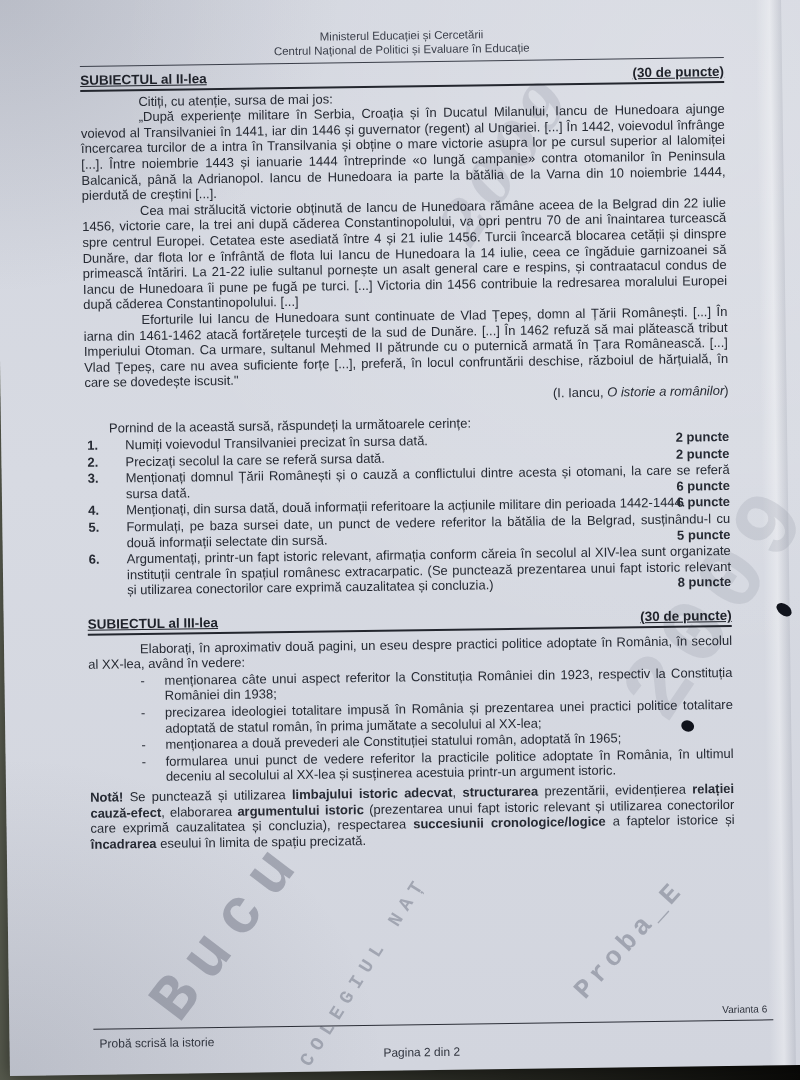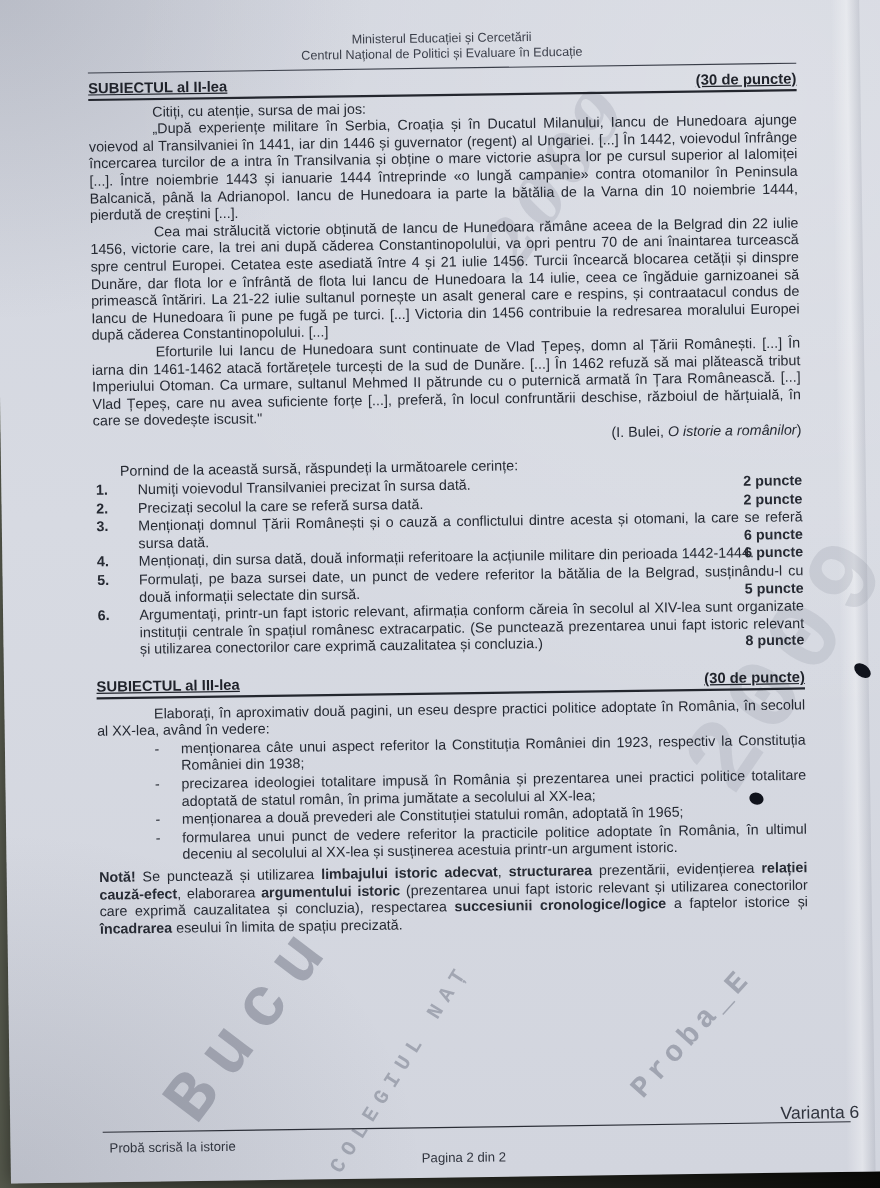--- a/index.html
+++ b/index.html
@@ -43,21 +43,21 @@
   .q-text.pad-last::after{content:"";display:inline-block;width:70px;}
   .subj3{margin-top:18px;}
   .essay-intro{margin-top:6px;text-indent:52px;}
   .bullet{position:relative;padding-left:76px;margin-top:1px;}
   .bullet .dash{position:absolute;left:52px;}
   .nota{margin-top:4px;}
   .nota b{font-weight:bold;}
   .footer-rule{position:absolute;left:84px;right:60px;top:1042px;border-top:1.5px solid #2b2e37;z-index:3;}
   .foot-left{position:absolute;left:90px;top:1050px;font-size:12px;color:#30343e;z-index:3;}
   .foot-center{position:absolute;left:0;right:0;top:1063px;text-align:center;font-size:12px;color:#30343e;z-index:3;}
-  .foot-right{position:absolute;right:52px;top:1026px;font-size:16px;color:#30343e;z-index:3;}
+  .foot-right{position:absolute;right:66px;top:1026px;font-size:10px;color:#30343e;z-index:3;}
   
   .wm{position:absolute;z-index:2;font-family:"Liberation Mono",monospace;font-weight:bold;
       color:rgba(116,121,136,0.52);white-space:nowrap;pointer-events:none;}
   .wm-bucu{left:128px;top:1006px;font-size:64px;letter-spacing:14px;
       transform:rotate(-52deg);transform-origin:0 0;}
   .wm-colegiul{left:286px;top:1075px;font-size:19px;letter-spacing:7px;
       color:rgba(120,125,140,0.55);transform:rotate(-57deg);transform-origin:0 0;}
   .wm-proba{left:560px;top:1005px;font-size:27px;letter-spacing:5px;
       color:rgba(118,123,138,0.55);transform:rotate(-47deg);transform-origin:0 0;}
   .wm-year{left:598px;top:702px;font-size:92px;letter-spacing:10px;
@@ -98,21 +98,21 @@
       <span class="subj-title">SUBIECTUL al II-lea</span>
       <span class="subj-pts">(30 de puncte)</span>
     </div>
 
     <div class="intro-line">Citiți, cu atenție, sursa de mai jos:</div>
 
     <p class="src">„După experiențe militare în Serbia, Croația și în Ducatul Milanului, Iancu de Hunedoara ajunge voievod al Transilvaniei în 1441, iar din 1446 și guvernator (regent) al Ungariei. [...] În 1442, voievodul înfrânge încercarea turcilor de a intra în Transilvania și obține o mare victorie asupra lor pe cursul superior al Ialomiței [...]. Între noiembrie 1443 și ianuarie 1444 întreprinde «o lungă campanie» contra otomanilor în Peninsula Balcanică, până la Adrianopol. Iancu de Hunedoara ia parte la bătălia de la Varna din 10 noiembrie 1444, pierdută de creștini [...].</p>
     <p class="src">Cea mai strălucită victorie obținută de Iancu de Hunedoara rămâne aceea de la Belgrad din 22 iulie 1456, victorie care, la trei ani după căderea Constantinopolului, va opri pentru 70 de ani înaintarea turcească spre centrul Europei. Cetatea este asediată între 4 și 21 iulie 1456. Turcii încearcă blocarea cetății și dinspre Dunăre, dar flota lor e înfrântă de flota lui Iancu de Hunedoara la 14 iulie, ceea ce îngăduie garnizoanei să primească întăriri. La 21-22 iulie sultanul pornește un asalt general care e respins, și contraatacul condus de Iancu de Hunedoara îi pune pe fugă pe turci. [...] Victoria din 1456 contribuie la redresarea moralului Europei după căderea Constantinopolului. [...]</p>
     <p class="src">Eforturile lui Iancu de Hunedoara sunt continuate de Vlad Țepeș, domn al Țării Românești. [...] În iarna din 1461-1462 atacă fortărețele turcești de la sud de Dunăre. [...] În 1462 refuză să mai plătească tribut Imperiului Otoman. Ca urmare, sultanul Mehmed II pătrunde cu o puternică armată în Țara Românească. [...] Vlad Țepeș, care nu avea suficiente forțe [...], preferă, în locul confruntării deschise, războiul de hărțuială, în care se dovedește iscusit."</p>
 
-    <div class="attr"><span>(I. Bulei, </span><span class="it">O istorie a românilor</span><span>)</span></div>
+    <div class="attr"><span>(I. Iancu, </span><span class="it">O istorie a românilor</span><span>)</span></div>
 
     <div class="lead">Pornind de la această sursă, răspundeți la următoarele cerințe:</div>
 
     <div class="q-item">
       <span class="q-no">1.</span>
       <span class="q-text">Numiți voievodul Transilvaniei precizat în sursa dată.</span>
       <span class="q-pts">2 puncte</span>
     </div>
     <div class="q-item">
       <span class="q-no">2.</span>

